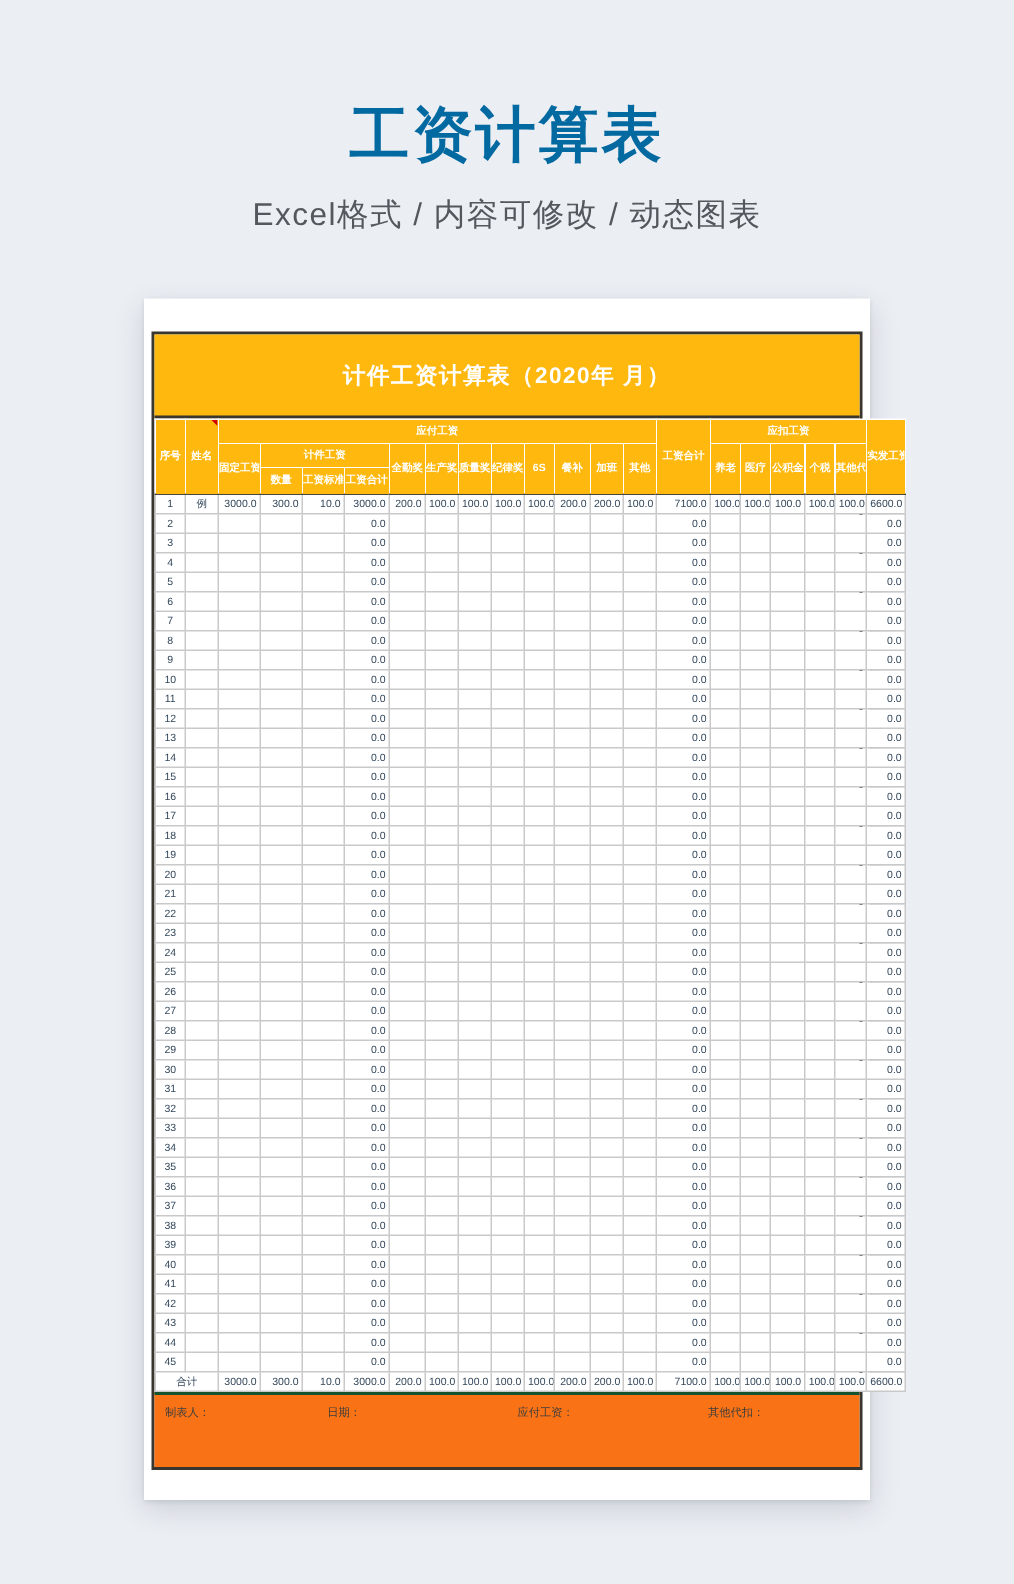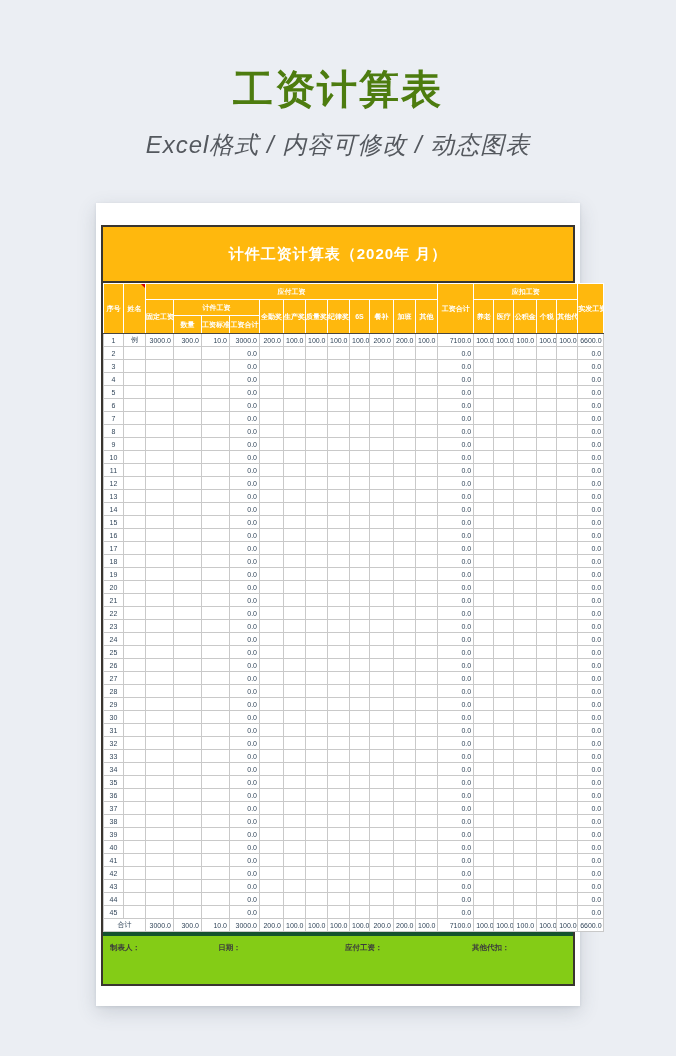--- a/index.html
+++ b/index.html
@@ -4,25 +4,25 @@
 <style>
   html,body{margin:0;padding:0;}
   body{
     width:676px;height:1056px;overflow:hidden;
     background:#ebeef3;
     font-family:"Liberation Sans","DejaVu Sans",sans-serif;
     -webkit-font-smoothing:antialiased;
   }
   .page-title{
     margin:62px 0 0 0;text-align:center;
-    font-size:40px;font-weight:800;color:#4d7c0f;letter-spacing:2px;
+    font-size:40px;font-weight:800;color:#0369a1;letter-spacing:2px;
   }
   .page-subtitle{
     margin:12px 0 0 0;text-align:center;
-    font-size:24px;font-weight:400;color:#54585e;letter-spacing:1px;font-style:italic;
+    font-size:21px;font-weight:400;color:#54585e;letter-spacing:1px;
   }
   .card{
     width:484px;margin:42px auto 0 auto;background:#ffffff;
     box-shadow:0 6px 18px rgba(60,70,90,.18), 0 1px 3px rgba(60,70,90,.12);
     padding:22px 5px 20px 5px;box-sizing:border-box;
   }
   .sheet{
     border:2px solid #39352f;
   }
   .sheet-title{
@@ -49,22 +49,22 @@
     background:#ffffff;
   }
   table.grid tbody tr td.num{text-align:right;}
   table.grid tbody tr td.ctr{text-align:center;}
   table.grid tbody tr.total-row td{font-weight:400;color:#33475b;}
   .comment-marker{
     position:absolute;top:0;right:0;width:0;height:0;
     border-left:4px solid transparent;border-top:4px solid #d40000;
   }
   .sheet-footer{
-    height:48px;background:#84cc16;border-top:4px solid #14532d;
-    position:relative;font-size:7.5px;color:#3c3c3c;font-weight:bold;
+    height:48px;background:#f97316;border-top:2px solid #14532d;
+    position:relative;font-size:7.5px;color:#3c3c3c;
   }
   .sheet-footer .f-label{position:absolute;top:7px;}
   .f-preparer{left:1.5%;}
   .f-date{left:24.5%;}
   .f-approver{left:51.5%;}
   .f-hr{left:78.5%;}
 </style>
 </head>
 <body>
 

